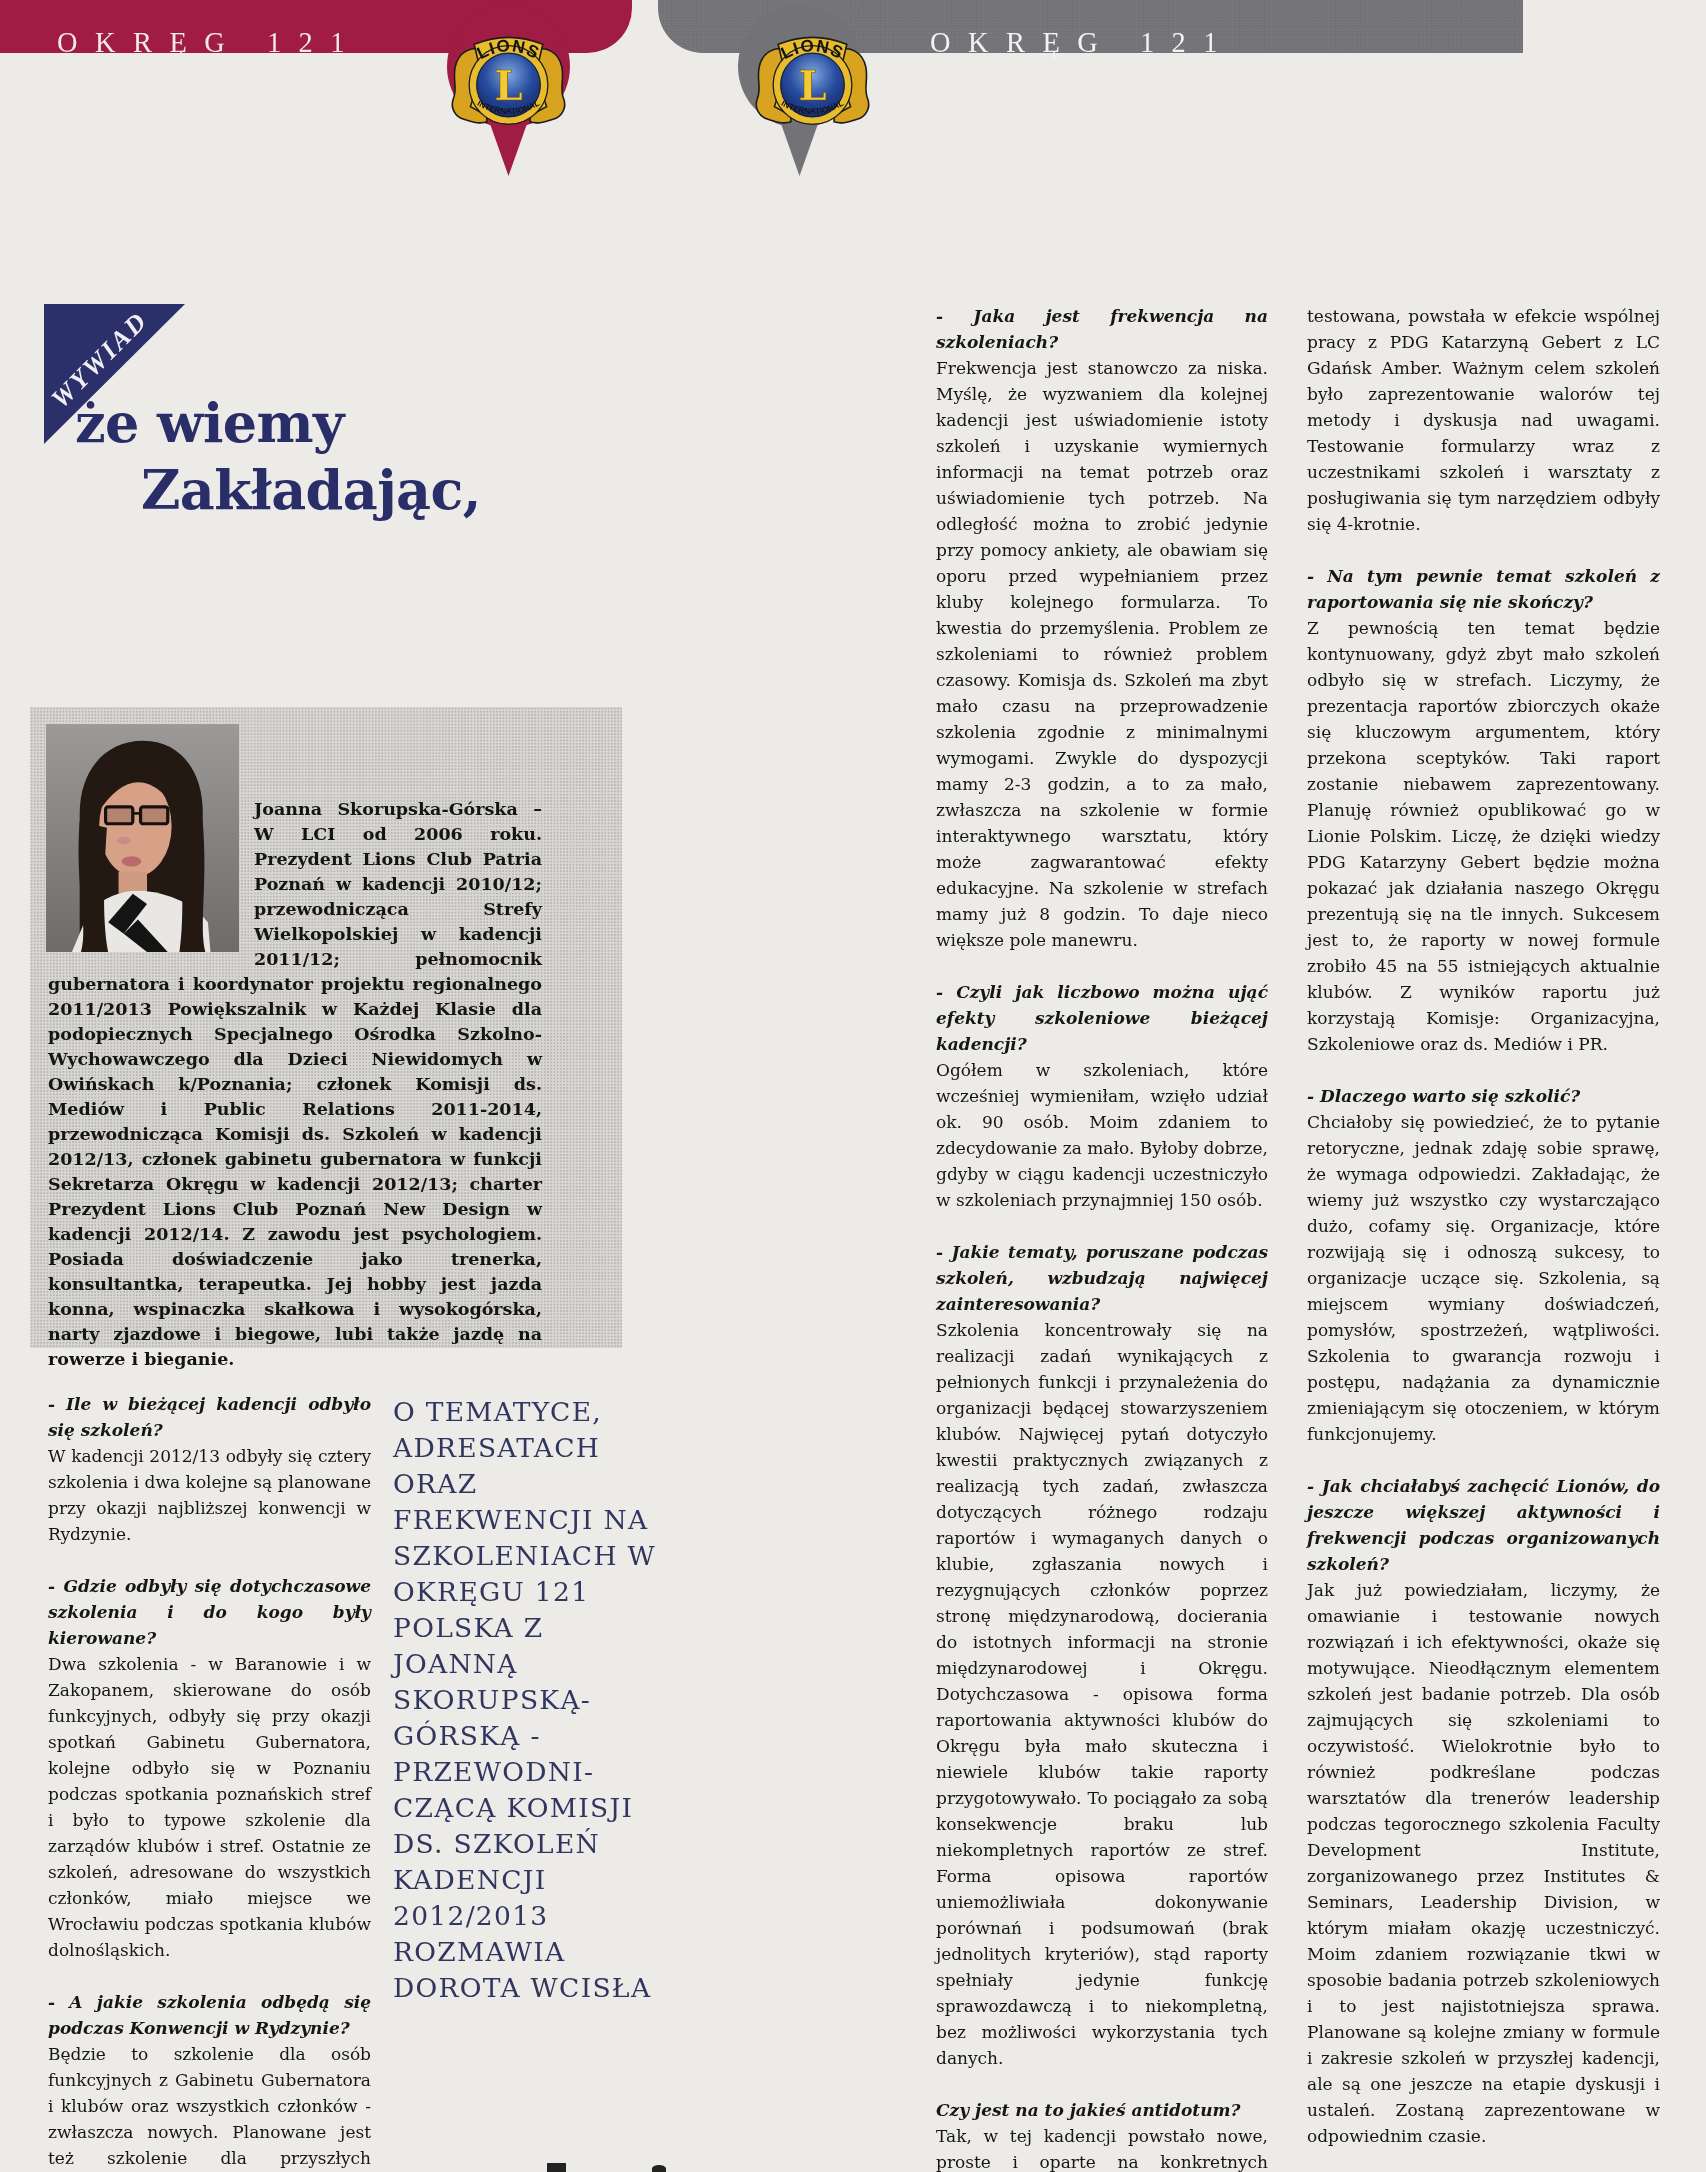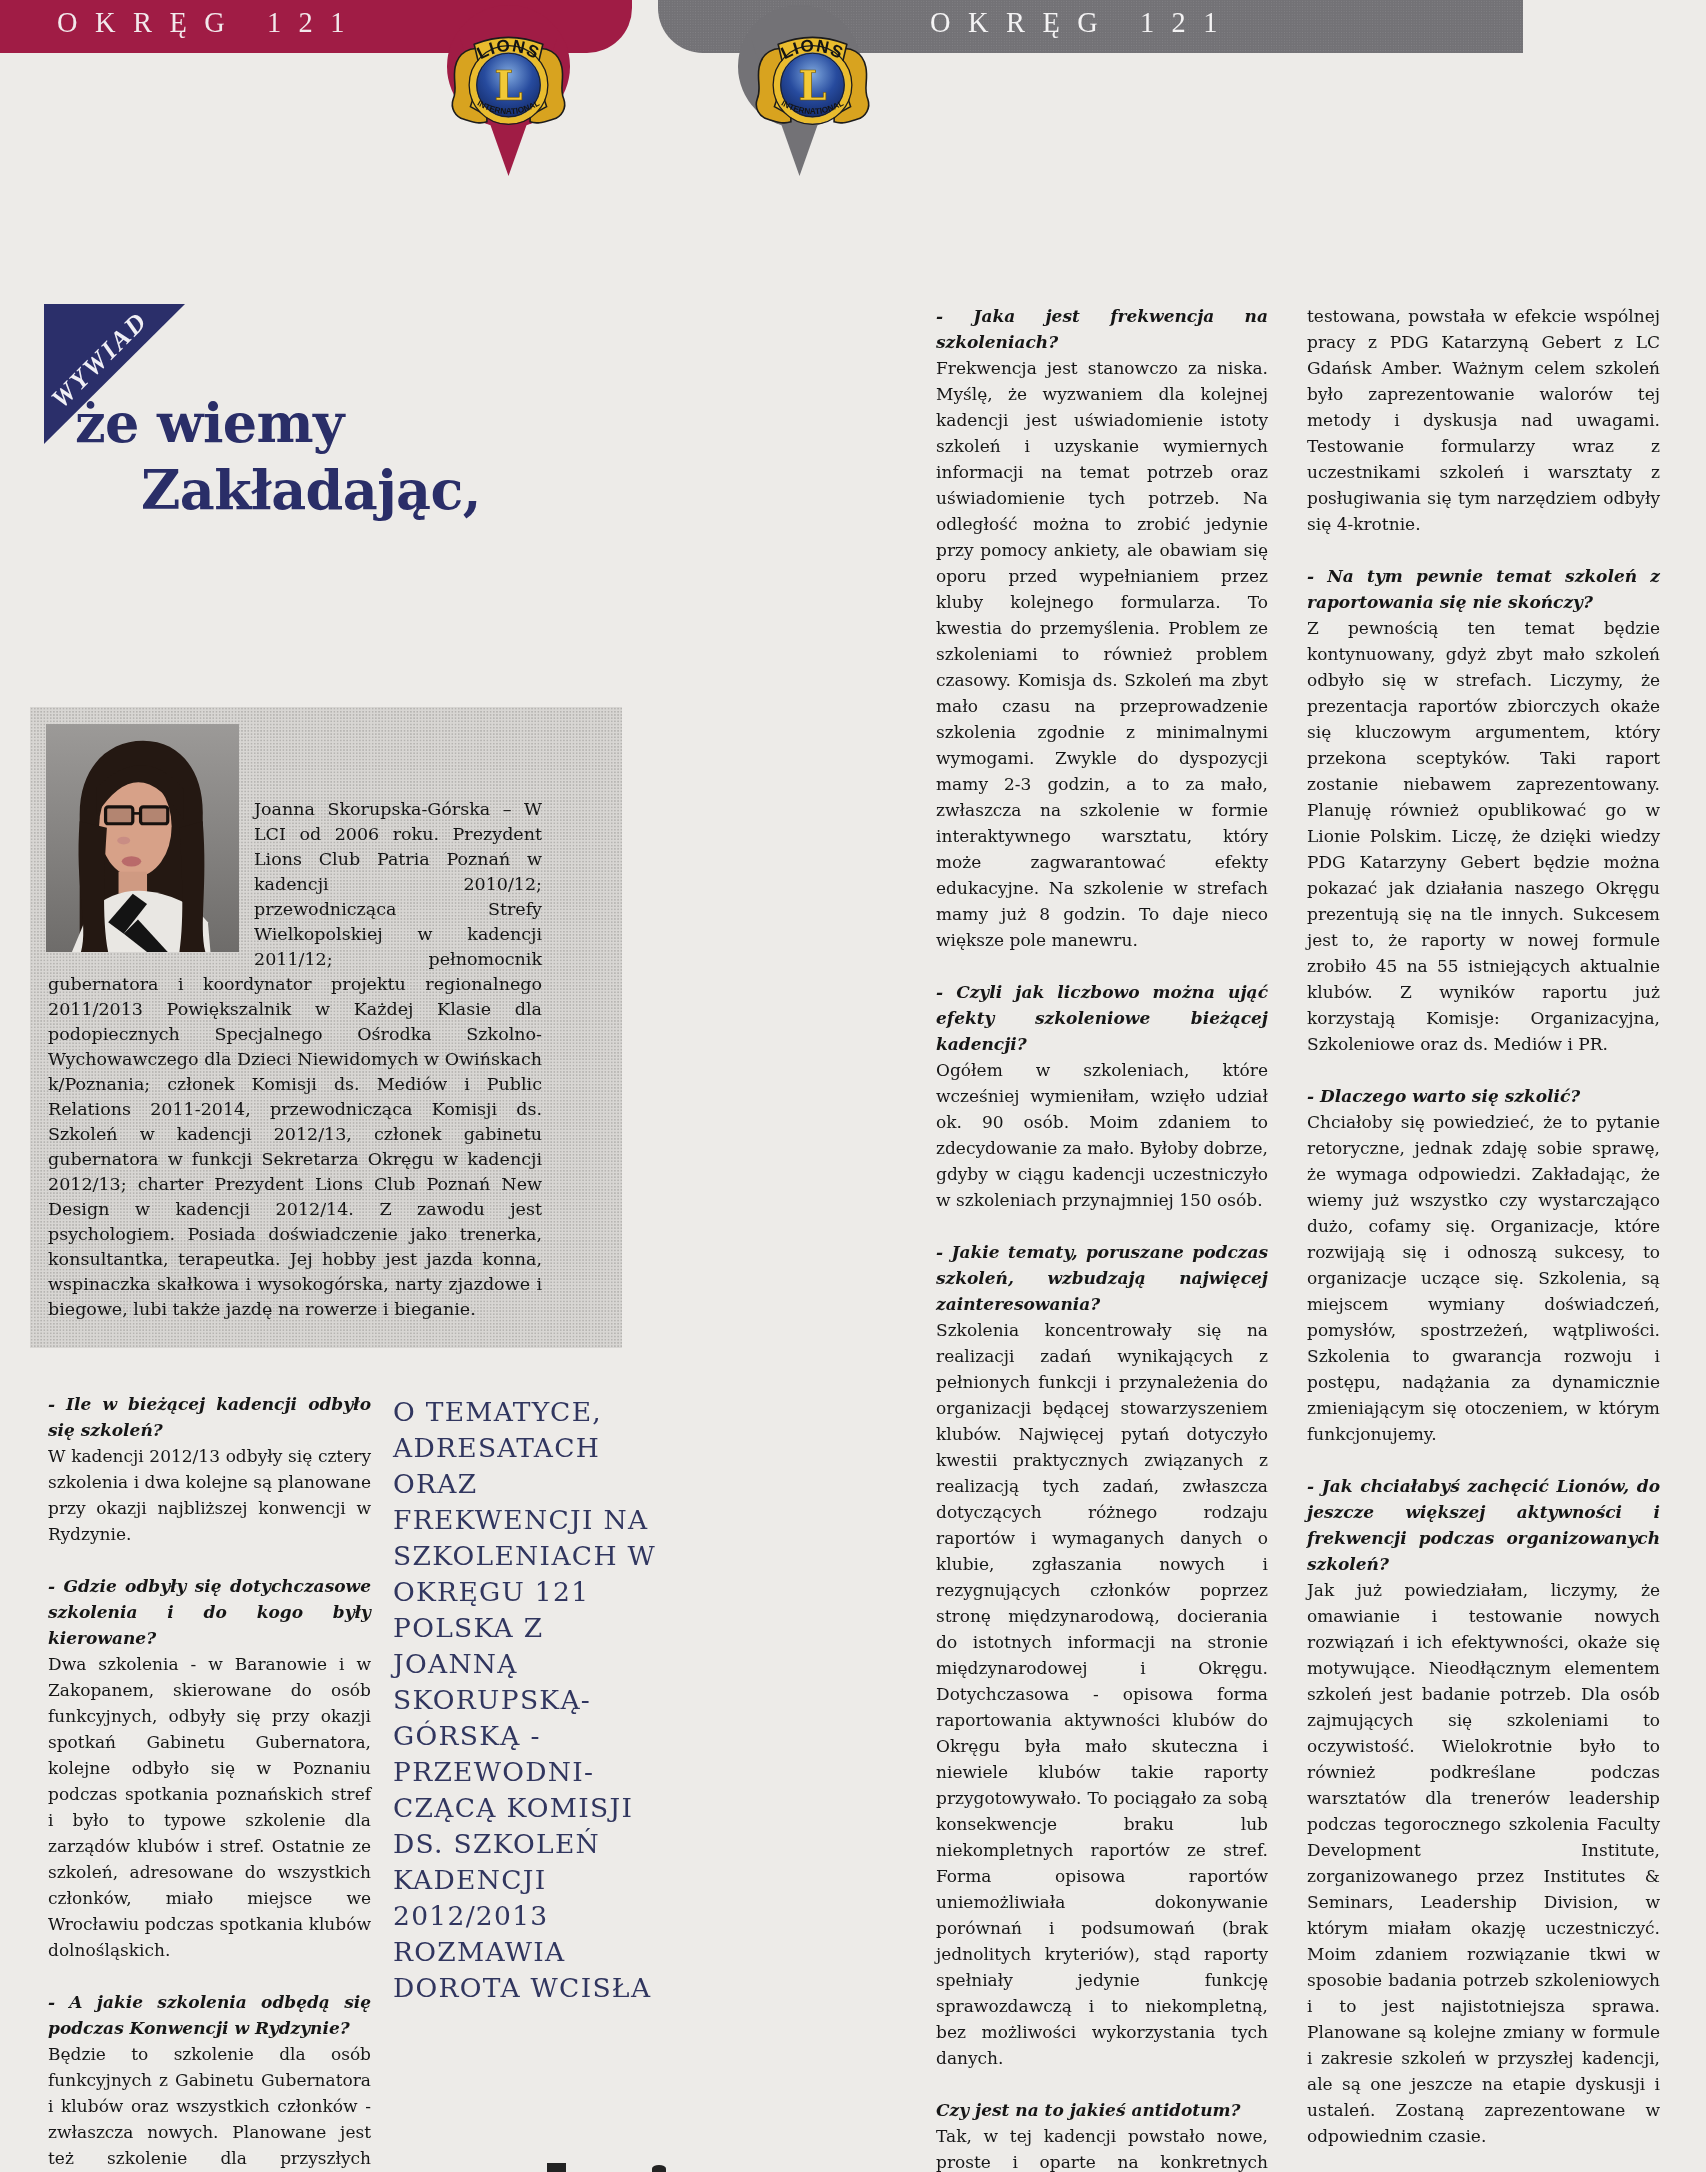--- a/index.html
+++ b/index.html
@@ -5,21 +5,21 @@
   html,body{margin:0;padding:0;background:#dcdad7;}
   .page{position:relative;width:1707px;height:2172px;background:#edebe8;overflow:hidden;
         font-family:"DejaVu Serif",serif;}
   
   .bar-left{position:absolute;left:0;top:0;width:632px;height:53px;background:#a01c45;
             border-radius:0 0 45px 0;}
   .bar-right{position:absolute;left:658px;top:0;width:865px;height:53px;background:#737276;
              border-radius:0 0 0 45px;
              background-image:radial-gradient(rgba(255,255,255,.12) 0.6px,transparent 0.8px);
              background-size:2.6px 2.6px;}
-  .banner-text{position:absolute;top:7px;font-family:"Liberation Serif",serif;font-size:28.4px;
+  .banner-text{position:absolute;top:27px;font-family:"Liberation Serif",serif;font-size:28.4px;
                color:#f2e9ec;letter-spacing:17.5px;white-space:nowrap;}
   .bar-left .banner-text{left:57px;}
   .bar-right .banner-text{left:272px;color:#f4f3f4;}
   .blob{position:absolute;width:123px;height:123px;border-radius:50%;}
   .blob.maroon{left:447px;top:5.2px;background:#a01c45;}
   .blob.gray{left:738px;top:5.2px;background:#737276;}
   .pennant{position:absolute;width:97px;height:137px;clip-path:polygon(0 0,100% 0,50% 100%);}
   .pennant.maroon{left:460px;top:39px;background:#a01c45;}
   .pennant.gray{left:751px;top:39px;background:#737276;}
   .logo{position:absolute;width:127px;height:116px;}
@@ -35,21 +35,21 @@
          font-size:54px;line-height:67px;letter-spacing:-0.6px;}
   .title .line{display:block;white-space:nowrap;}
   .title .l1{margin-left:96px;}
   .title .l2{margin-left:30px;}
   
   .bio-box{position:absolute;left:30px;top:707px;width:592px;height:641px;background:#d8d6d3;
            background-image:radial-gradient(rgba(120,118,115,.35) 0.7px,transparent 0.8px);
            background-size:3.2px 3.2px;}
   .photo{position:absolute;left:15.5px;top:17px;width:193px;height:228px;overflow:hidden;}
   .bio-text{position:absolute;left:18px;top:72px;width:494px;font-size:17.5px;line-height:25px;
-            font-weight:normal;text-align:justify;color:#141414;}
+            font-weight:bold;text-align:justify;color:#141414;}
   .photo-spacer{float:left;width:206px;height:175px;}
   
   .col{position:absolute;text-align:justify;color:#161616;font-size:17px;line-height:26px;}
   #col-left{left:48px;top:1391px;width:323px;}
   #col-mid{left:936px;top:303px;width:332px;}
   #col-right{left:1307px;top:303px;width:353px;}
   .q{font-weight:bold;font-style:italic;margin-top:26px;}
   .q:first-child{margin-top:0;}
   .a{margin:0;}
   .closing{font-weight:bold;font-style:italic;margin-top:31px;}

